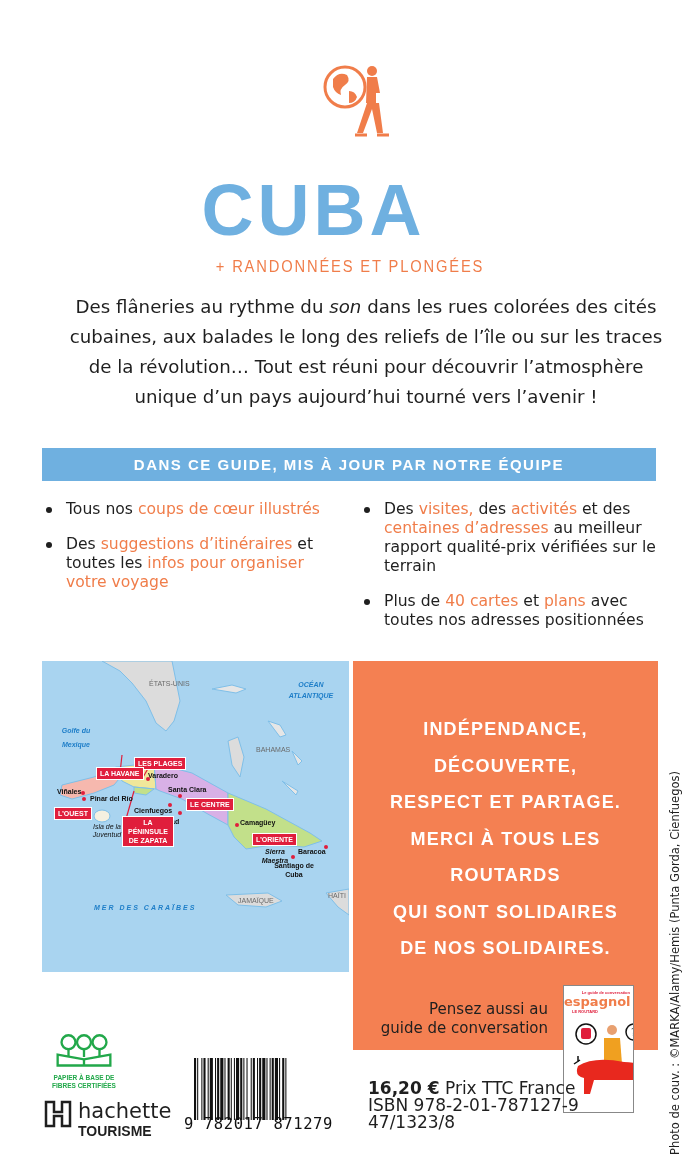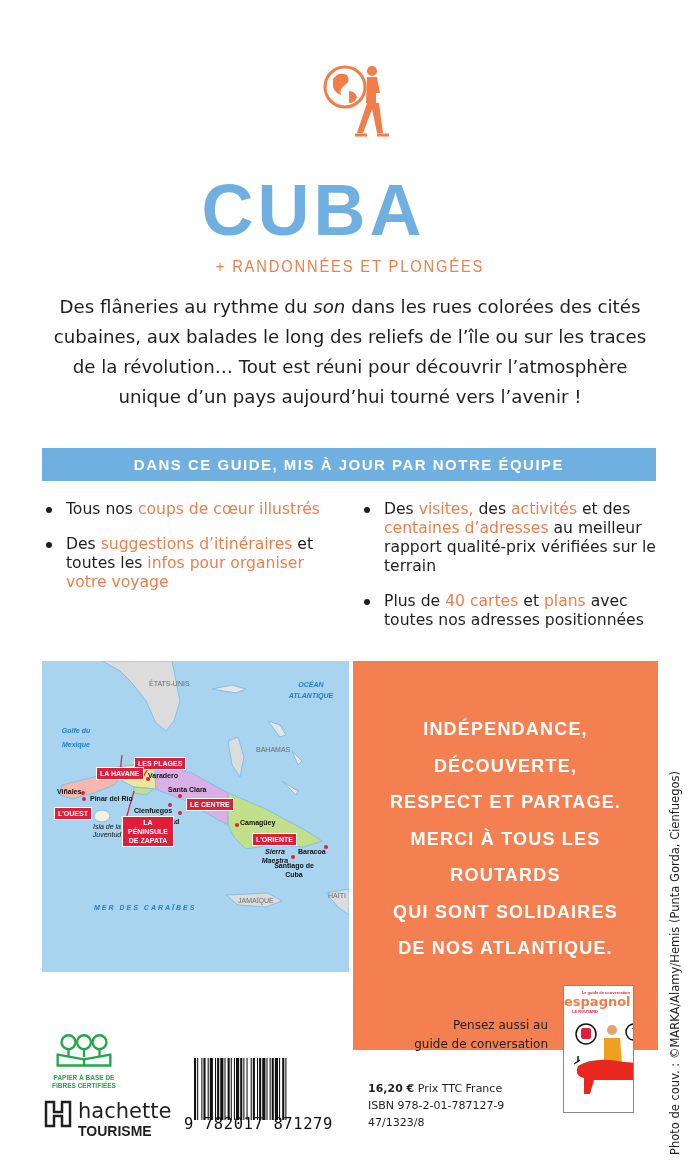--- a/index.html
+++ b/index.html
@@ -13,21 +13,21 @@
     font-family: Liberation Sans, sans-serif; font-weight: bold; font-size: 72px;
     letter-spacing: 4px; color: #6fb0e0; line-height: 80px;
   }
   .subtitle {
     position: absolute; left: 0; width: 700px; top: 258px; text-align: center;
     font-family: "Liberation Sans", sans-serif; font-size: 16px; letter-spacing: 2px;
     color: #f07d4a; transform: scaleX(0.92);
   }
 
   .intro {
-    position: absolute; left: 40px; width: 620px; top: 292px; text-align: center;
+    position: absolute; left: 56px; width: 620px; top: 292px; text-align: center;
     font-family: "DejaVu Sans", sans-serif; font-size: 18.2px; line-height: 30px; color: #1f1f1f;
   }
   .intro em { font-style: italic; }
 
   .banner {
     position: absolute; left: 42px; top: 448px; width: 614px; height: 33px;
     background: #6fb0e0; color: #ffffff; text-align: center;
     font-family: "Liberation Sans", sans-serif; font-size: 15px; letter-spacing: 1.5px;
     line-height: 33px; font-weight: bold;
   }
@@ -65,22 +65,22 @@
   .h-logo { width: 28px; height: 28px; }
   .h-word { margin-left: 6px; }
   .h-name { font-family: "DejaVu Sans", sans-serif; font-size: 21px; line-height: 22px; color: #1f1f1f; }
   .h-sub { font-family: "Liberation Sans", sans-serif; font-weight: bold; font-size: 14px; color: #1f1f1f; margin-top: 1px; }
 
   .barcode { position: absolute; left: 194px; top: 1058px; width: 145px; height: 62px; }
   .barcode-num { position: absolute; left: 184px; top: 1115px; width: 160px; font-family: "DejaVu Sans Mono", monospace;
     font-size: 15.5px; letter-spacing: 0.6px; color: #111; }
 
   .also { position: absolute; left: 380px; top: 1000px; width: 168px; text-align: right;
-    font-family: "DejaVu Sans", sans-serif; font-size: 12px; line-height: 19px; color: #1f1f1f; margin-top: 16px; }
-  .price { position: absolute; left: 368px; top: 1080px; font-family: "DejaVu Sans", sans-serif; font-size: 11px; line-height: 17px; color: #1f1f1f; }
+    font-family: "DejaVu Sans", sans-serif; font-size: 15px; line-height: 19px; color: #1f1f1f; }
+  .price { position: absolute; left: 368px; top: 1080px; font-family: "DejaVu Sans", sans-serif; font-size: 17px; line-height: 17px; color: #1f1f1f; }
   .price b { font-weight: bold; }
 
   .phrasebook { position: absolute; left: 563px; top: 985px; width: 71px; height: 128px; border: 1px solid #888; background: #fff; overflow: hidden; }
   .pb-top { font-family: "Liberation Sans", sans-serif; font-size: 4px; color: #e01e3c; text-align: right; padding: 4px 3px 0 0; font-weight: bold; }
   .pb-title { font-family: "DejaVu Sans", sans-serif; font-weight: bold; font-size: 13px; color: #f07d4a; text-align: right; padding-right: 4px; line-height: 14px; }
   .pb-brand { font-family: "Liberation Sans", sans-serif; font-size: 4px; color: #e01e3c; padding-left: 8px; font-weight: bold; }
 </style>
 </head>
 <body>
 
@@ -181,21 +181,21 @@
   <div class="map-tag" style="left:144px;top:137px;">LE CENTRE</div>
   <div class="map-tag" style="left:210px;top:172px;">L’ORIENTE</div>
 </div>
 
 <div class="values">
   <div>INDÉPENDANCE,</div>
   <div>DÉCOUVERTE,</div>
   <div>RESPECT ET PARTAGE.</div>
   <div>MERCI À TOUS LES ROUTARDS</div>
   <div>QUI SONT SOLIDAIRES</div>
-  <div>DE NOS ATLANTIQUE.</div>
+  <div>DE NOS SOLIDAIRES.</div>
 </div>
 
 <div class="credit">Photo de couv. : ©MARKA/Alamy/Hemis (Punta Gorda, Cienfuegos)</div>
 
 <div class="fsc">
   <svg viewBox="0 0 80 44" width="62" height="40">
     <g fill="none" stroke="#22a84a" stroke-width="3">
       <circle cx="20" cy="12" r="9"></circle>
         <circle cx="40" cy="12" r="9"></circle>
         <circle cx="60" cy="12" r="9"></circle>

